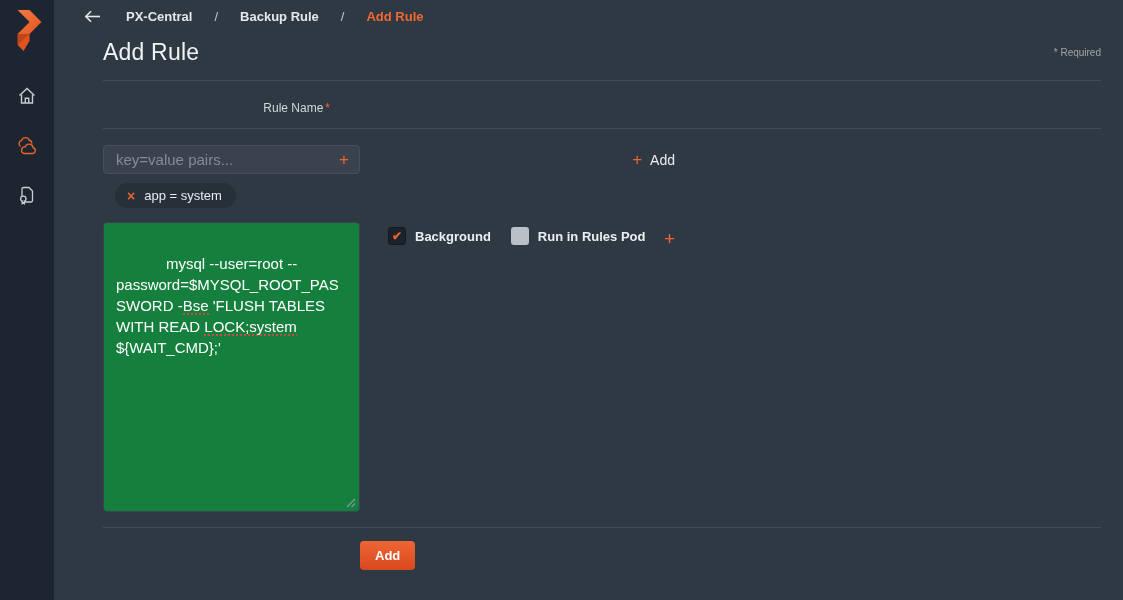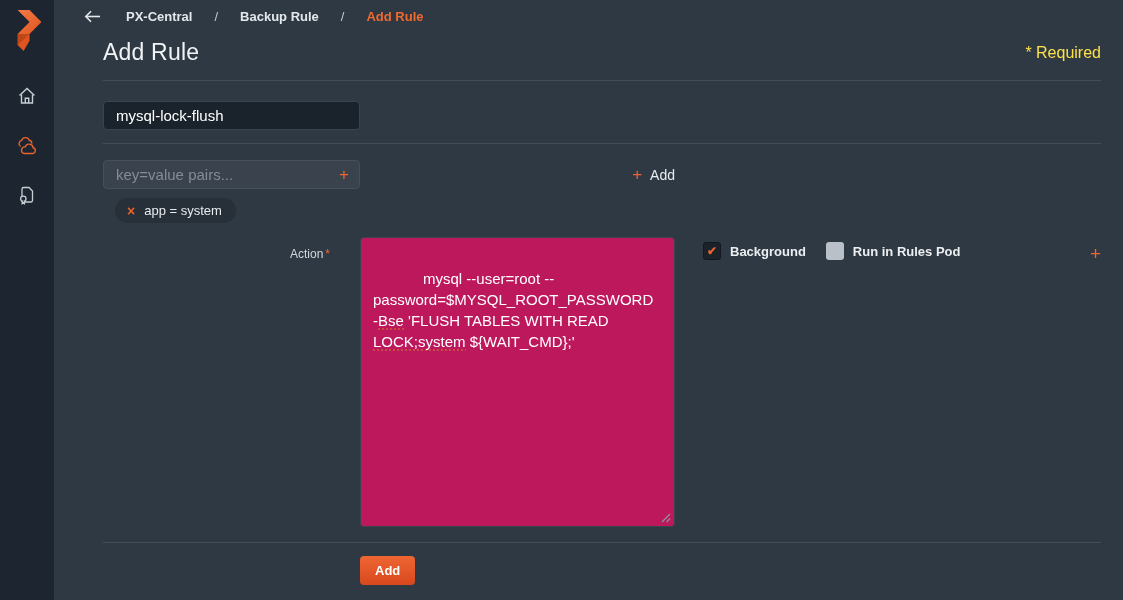--- a/index.html
+++ b/index.html
@@ -34,21 +34,21 @@
   .breadcrumb .crumb { cursor: pointer; }
   .breadcrumb .sep { color: #c3cad0; font-weight: 400; }
   .breadcrumb .active { color: #f0692f; cursor: default; }
 
   .content { margin: 0 22px 0 49px; }
   .page-header {
     display: flex; justify-content: space-between; align-items: center;
     padding: 15px 0 14px; border-bottom: 1px solid #434d58;
   }
   h1 { margin: 0; font-size: 23px; font-weight: 400; color: #f1f3f5; letter-spacing: .2px; }
-  .required-note { font-size: 16px; color: #fde047; }
+  .required-note { font-size: 10px; color: #a3a3a3; }
 
   .row { display: grid; grid-template-columns: 257px 315px 1fr; }
   .lbl { text-align: right; padding-right: 30px; font-size: 12px; color: #d2d7db; white-space: nowrap; }
   .req { color: #ef6431; margin-left: 2px; }
 
   .row1 { padding: 20px 0 13px; border-bottom: 1px solid #434d58; }
   .row1 .lbl { align-self: center; }
   .text-input {
     width: 100%; height: 29px;
     background: #1a222b; border: 1px solid #3a4450; border-radius: 4px;
@@ -81,21 +81,21 @@
     display: flex; align-items: center; gap: 8px; margin-top: 6px; padding: 0;
     background: none; border: none; cursor: pointer;
     color: #e9ecef; font-size: 14px; font-family: inherit;
   }
   .add-link .plus { color: #ef6431; font-size: 17px; line-height: 1; }
 
   .row3 { padding-top: 14px; }
   .row3 .lbl { align-self: start; margin-top: 10px; }
   .action-box {
     position: relative; width: 100%; height: 290px;
-    background: #be185d; border: 1px solid #3a4450; border-radius: 4px;
+    background: #15803d; border: 1px solid #3a4450; border-radius: 4px;
     color: #ffffff; font-size: 15px; line-height: 21px;
     padding: 9px 12px; cursor: text;
     white-space: pre-wrap; overflow-wrap: break-word; word-wrap: break-word;
   }
   .squiggle {
     background-image: linear-gradient(90deg, #c74a44 55%, transparent 45%);
     background-size: 4px 2px; background-repeat: repeat-x; background-position: 0 100%;
     padding-bottom: 1px;
   }
   .grip { position: absolute; right: 3px; bottom: 3px; cursor: nwse-resize; }
@@ -187,22 +187,22 @@
     </div>
 
     <div class="content">
 
       <div class="page-header">
         <h1>Add Rule</h1>
         <span class="required-note">* Required</span>
       </div>
 
       <div class="row row1">
-        <div>
-          <input class="text-input" type="text" spellcheck="false" value="mysql-lock-flush" style="">
+        <div class="lbl">
+          <span>Rule Name</span><span class="req">*</span>
         </div>
         <div></div>
       </div>
 
       <div class="row row2">
         <div>
           <div class="pod-wrap">
             <input class="pod-input" type="text" placeholder="key=value pairs..." style="">
             <span class="pod-plus">+</span>
           </div>
@@ -213,23 +213,20 @@
         </div>
         <div class="row-extra-right">
           <button class="add-link">
             <span class="plus">+</span>
             <span>Add</span>
           </button>
         </div>
       </div>
 
       <div class="row row3">
-        <div class="lbl">
-          <span>Action</span><span class="req">*</span>
-        </div>
         <div>
           <div class="action-box">
             <span id="action-text">mysql --user=root --password=$MYSQL_ROOT_PASSWORD -<span class="squiggle">Bse</span> 'FLUSH TABLES WITH READ <span class="squiggle">LOCK;system</span> ${WAIT_CMD};'</span>
             <svg class="grip" width="10" height="10" viewBox="0 0 10 10">
               <path d="M9 1 L1 9 M9 5.5 L5.5 9" stroke="#8a949e" stroke-width="1.2" fill="none"></path>
             </svg>
           </div>
         </div>
         <div class="action-extra">
           <div class="cb-group">

